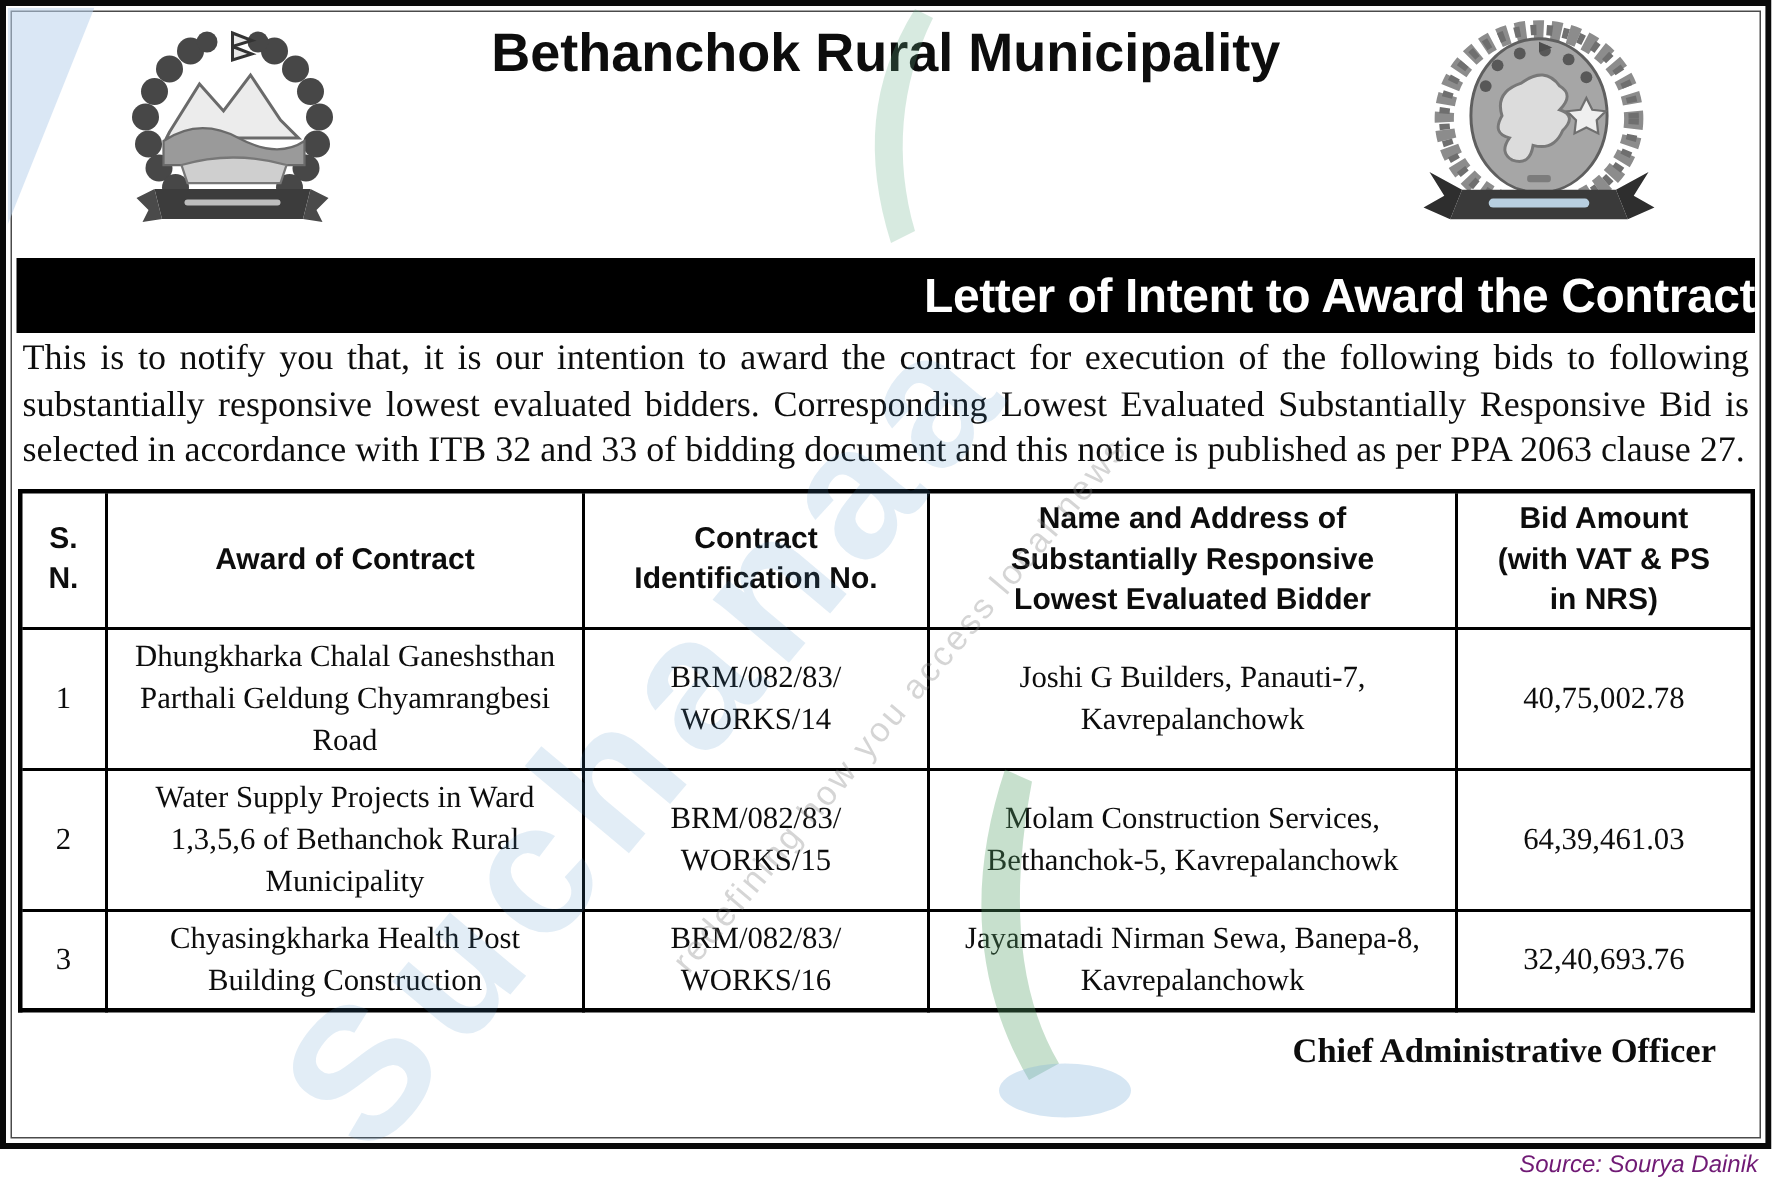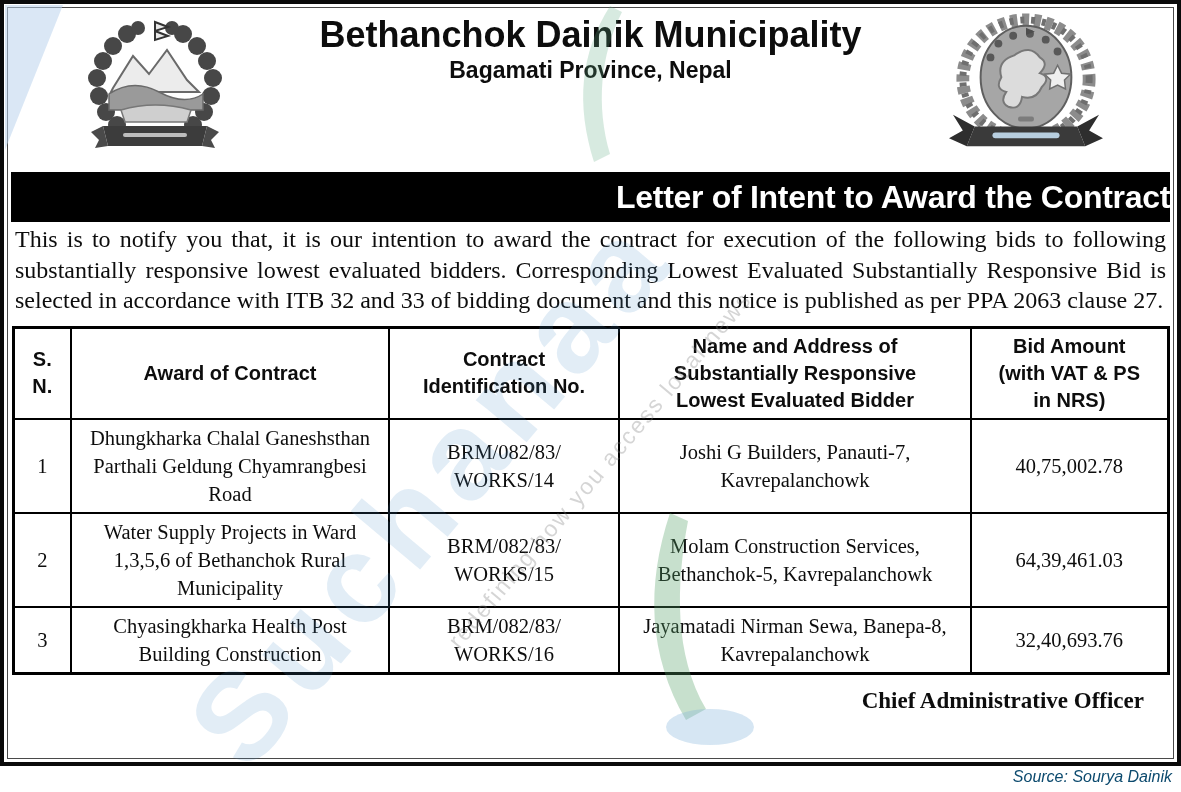--- a/index.html
+++ b/index.html
@@ -54,21 +54,21 @@
   }
   .contract-table td { font-size:20.5px; line-height:28px; }
   tr.row-1 td { height:90px; }
   tr.row-2 td { height:94px; }
   tr.row-3 td { height:58px; }
   
   .signature { text-align:right; padding:13px 26px 0 0;
     font-weight:bold; font-size:23px; font-family:"Liberation Serif", serif; }
   .source { position:absolute; right:9px; top:768px;
     font-family:"Liberation Sans", sans-serif; font-style:italic;
-    font-size:16px; color:#0c4a6e; }
+    font-size:16px; color:#701a75; }
   
   .wm { position:absolute; pointer-events:none; z-index:5; }
   .wm-brand {
     left:430px; top:490px; transform:translate(-50%,-50%) rotate(-50deg);
     font-family:"Liberation Sans", sans-serif; font-weight:bold;
     font-size:125px; letter-spacing:10px; color:rgba(72,140,198,0.16);
     white-space:nowrap;
   }
   .wm-tagline {
     left:600px; top:470px; transform:translate(-50%,-50%) rotate(-50deg);
@@ -119,22 +119,21 @@
       <path d="M38 74 L58 42 L74 60 L92 36 L112 66 L124 78 L36 78 Z" fill="#ececec" stroke="#6a6a6a" stroke-width="2"></path>
       <path d="M34 80 Q58 64 84 78 T128 80 L128 96 L34 96 Z" fill="#9a9a9a" stroke="#6a6a6a" stroke-width="1.5"></path>
       <path d="M46 96 Q80 86 116 96 L112 108 L50 108 Z" fill="#cfcfcf" stroke="#777" stroke-width="1.5"></path>
       <path d="M28 112 L132 112 L127 132 L33 132 Z" fill="#3c3c3c"></path>
       <path d="M28 112 L16 118 L24 126 L20 134 L33 132 Z" fill="#4a4a4a"></path>
       <path d="M132 112 L144 118 L136 126 L140 134 L127 132 Z" fill="#4a4a4a"></path>
       <rect x="48" y="119" width="64" height="4" rx="2" fill="#bdbdbd"></rect>
     </svg>
 
     <div class="titles">
-      <div class="t1">Bethanchok Dainik Municipality</div>
-      <div class="t4">Bagamati Province, Nepal</div>
+      <div class="t1">Bethanchok Rural Municipality</div>
     </div>
 
     <svg class="emblem-right" viewBox="0 0 184 152">
       <ellipse cx="92" cy="68" rx="64" ry="60" fill="none" stroke="#8c8c8c" stroke-width="13" stroke-dasharray="7 5"></ellipse>
       <ellipse cx="92" cy="68" rx="64" ry="60" fill="none" stroke="#6f6f6f" stroke-width="7" stroke-dasharray="4 7"></ellipse>
       <ellipse cx="92" cy="66" rx="46" ry="52" fill="#a6a6a6" stroke="#5f5f5f" stroke-width="2"></ellipse>
       <g fill="#585858">
         <circle cx="64" cy="32" r="4"></circle>
           <circle cx="79" cy="24" r="4"></circle>
           <circle cx="96" cy="22" r="4"></circle>

